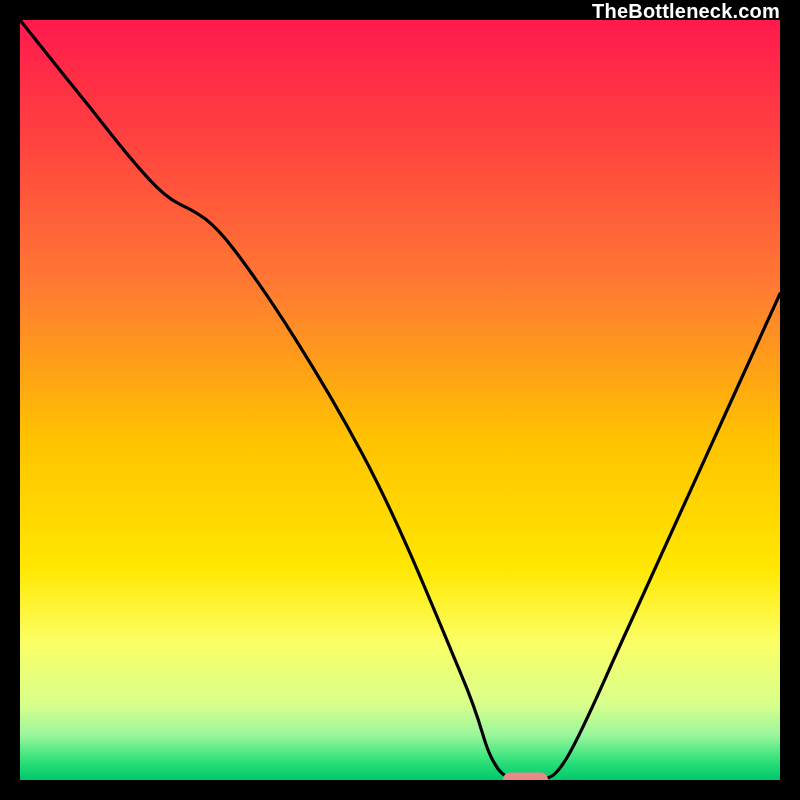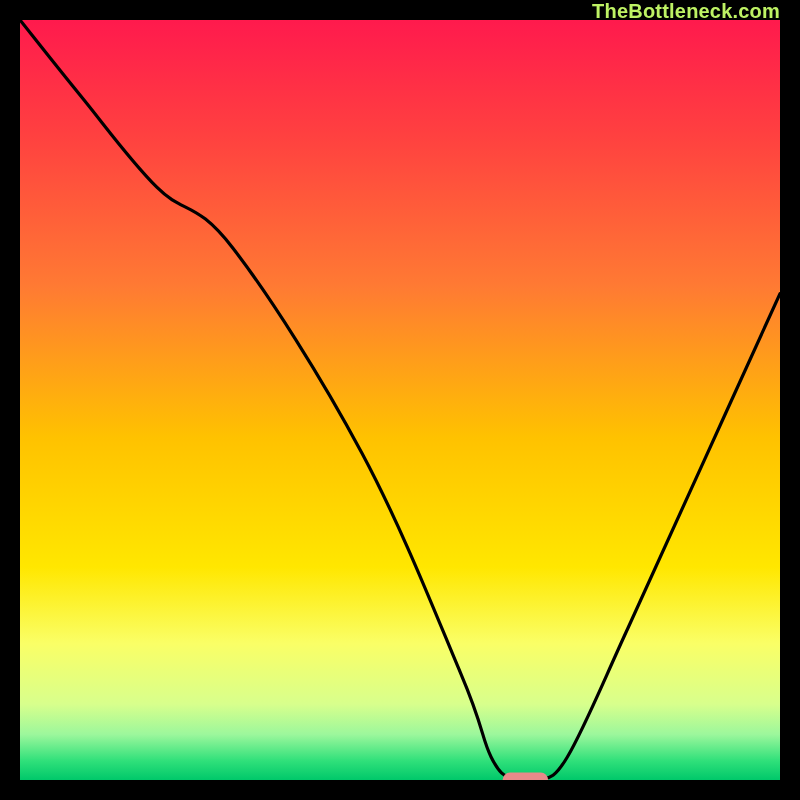--- a/index.html
+++ b/index.html
@@ -25,21 +25,21 @@
     width: 760px;
     height: 760px;
   }
   .watermark {
     position: absolute;
     top: 0px;
     right: 20px;
     font-family: Arial, Helvetica, sans-serif;
     font-size: 20px;
     font-weight: 600;
-    color: #bef264;
+    color: #ffffff;
     letter-spacing: 0.2px;
   }
   svg { display:block; }
 </style>
 </head>
 <body>
 
 <div class="frame">
 
   <div class="plot">

